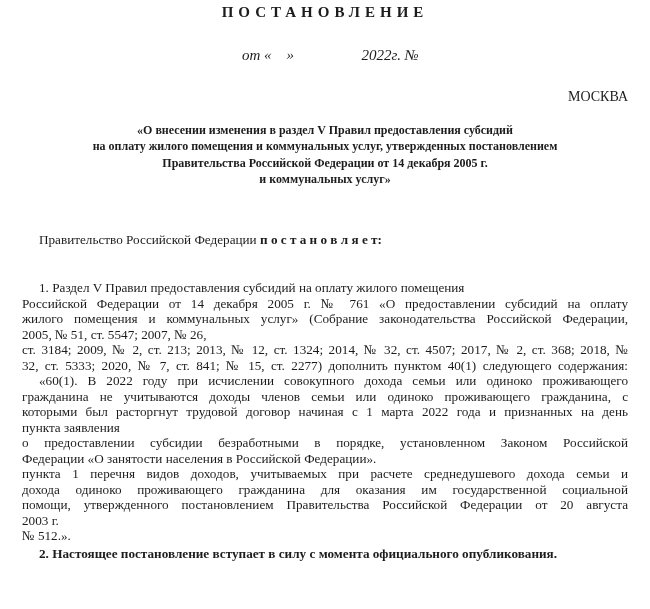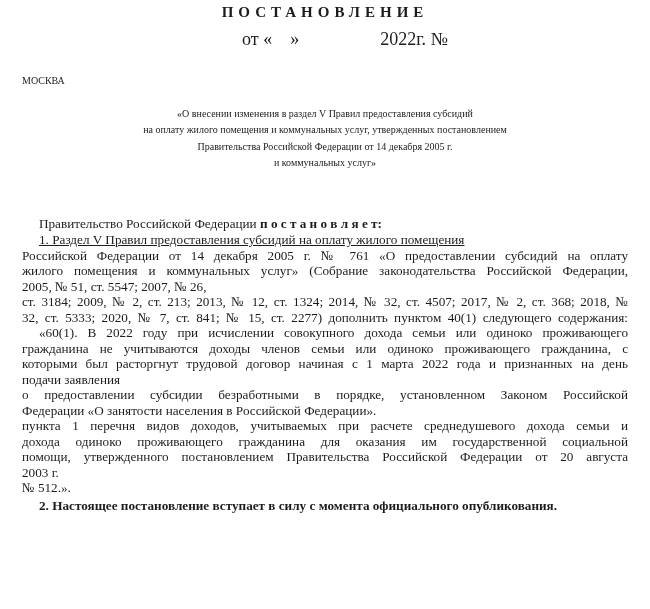--- a/index.html
+++ b/index.html
@@ -16,48 +16,49 @@
     background: #ffffff;
   }
   .doc-heading {
     text-align: center;
     font-weight: bold;
     font-size: 15px;
     letter-spacing: 5px;
     line-height: 17px;
   }
   .date-line {
-    margin-top: 10px;
+    margin-top: 26px;
     padding-left: 220px;
-    font-size: 18px;
+    font-size: 15px;
     line-height: 16px;
     white-space: pre;
+    font-style: italic;
   }
   .city-line {
     margin-top: 26px;
-    text-align: left;
-    font-size: 10px;
+    text-align: right;
+    font-size: 14px;
     line-height: 16px;
   }
   .doc-title {
     margin-top: 17px;
     text-align: center;
-    font-weight: normal;
-    font-size: 10px;
+    font-weight: bold;
+    font-size: 12px;
     line-height: 16.4px;
   }
   .body-text {
     margin-top: 44px;
     font-size: 13.2px;
     line-height: 15.5px;
   }
   .line { min-height: 15.5px; }
   .ind { text-indent: 17px; }
   .just { text-align: justify; text-align-last: justify; }
-  .gap-above { margin-top: 1px; text-decoration: underline; }
+  .gap-above { margin-top: 33px; }
   .gap-small { margin-top: 2px; font-weight: bold; }
   .decree-verb { font-weight: bold; }
 </style>
 </head>
 <body>
 
 <div class="page">
 
   <div class="doc-heading">ПОСТАНОВЛЕНИЕ</div>
 
@@ -77,21 +78,21 @@
 
     <div class="line ind gap-above">1. Раздел V Правил предоставления субсидий на оплату жилого помещения</div>
     <div class="line just">Российской Федерации от 14 декабря 2005 г. № 761 «О предоставлении субсидий на оплату</div>
     <div class="line just">жилого помещения и коммунальных услуг» (Собрание законодательства Российской Федерации,</div>
     <div class="line">2005, № 51, ст. 5547; 2007, № 26,</div>
     <div class="line just">ст. 3184; 2009, № 2, ст. 213; 2013, № 12, ст. 1324; 2014, № 32, ст. 4507; 2017, № 2, ст. 368; 2018, №</div>
     <div class="line just">32, ст. 5333; 2020, № 7, ст. 841; № 15, ст. 2277) дополнить пунктом 40(1) следующего содержания:</div>
     <div class="line ind just">«60(1). В 2022 году при исчислении совокупного дохода семьи или одиноко проживающего</div>
     <div class="line just">гражданина не учитываются доходы членов семьи или одиноко проживающего гражданина, с</div>
     <div class="line just">которыми был расторгнут трудовой договор начиная с 1 марта 2022 года и признанных на день</div>
-    <div class="line">подачи заявления</div>
+    <div class="line">пункта заявления</div>
     <div class="line just">о предоставлении субсидии безработными в порядке, установленном Законом Российской</div>
     <div class="line">Федерации «О занятости населения в Российской Федерации».</div>
     <div class="line just">пункта 1 перечня видов доходов, учитываемых при расчете среднедушевого дохода семьи и</div>
     <div class="line just">дохода одиноко проживающего гражданина для оказания им государственной социальной</div>
     <div class="line just">помощи, утвержденного постановлением Правительства Российской Федерации от 20 августа</div>
     <div class="line">2003 г.</div>
     <div class="line">№ 512.».</div>
     <div class="line ind gap-small">2. Настоящее постановление вступает в силу с момента официального опубликования.</div>
   </div>
 

